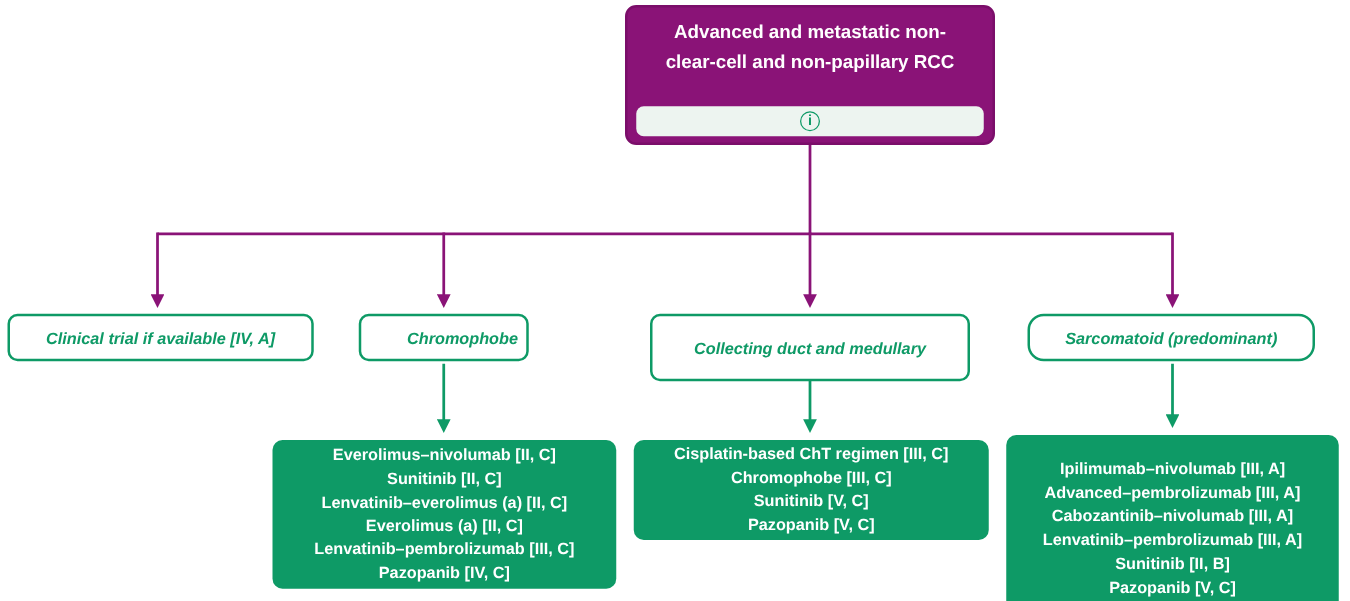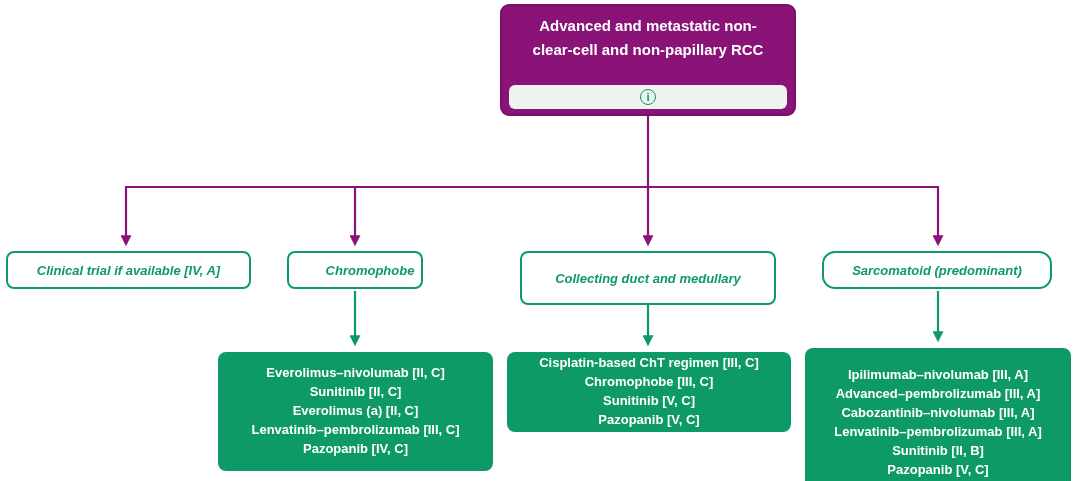--- a/index.html
+++ b/index.html
@@ -136,20 +136,21 @@
 
   <div class="cat-box" style="left:287px; top:251px; width:136px; height:38px;padding-left:36px;">Chromophobe</div>
 
   <div class="cat-box" style="left:520px; top:251px; width:256px; height:54px;">Collecting duct and medullary</div>
 
   <div class="cat-box" style="left:822px; top:251px; width:230px; height:38px;border-radius:13px;">Sarcomatoid (predominant)</div>
 
   <div class="treat-box" style="left:218px; top:352px; width:275px; height:119px;">
     <div>Everolimus–nivolumab [II, C]</div>
     <div>Sunitinib [II, C]</div>
+    <div>Lenvatinib–everolimus (a) [II, C]</div>
     <div>Everolimus (a) [II, C]</div>
     <div>Lenvatinib–pembrolizumab [III, C]</div>
     <div>Pazopanib [IV, C]</div>
   </div>
 
   <div class="treat-box" style="left:507px; top:352px; width:284px; height:80px;">
     <div>Cisplatin-based ChT regimen [III, C]</div>
     <div>Chromophobe [III, C]</div>
     <div>Sunitinib [V, C]</div>
     <div>Pazopanib [V, C]</div>

